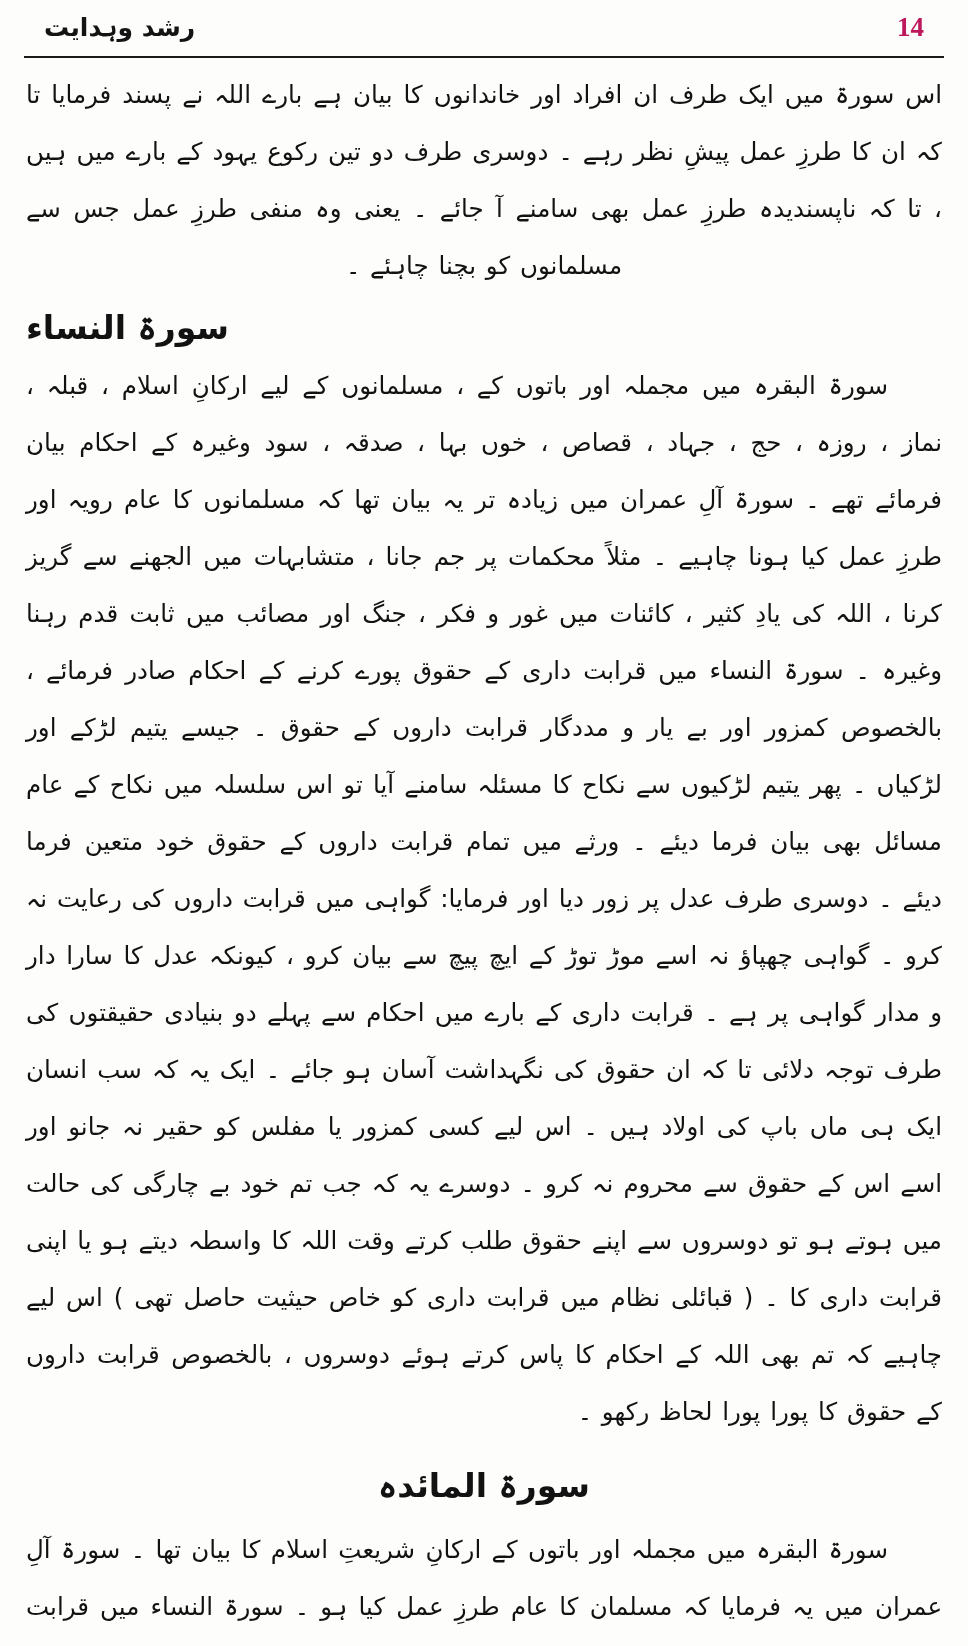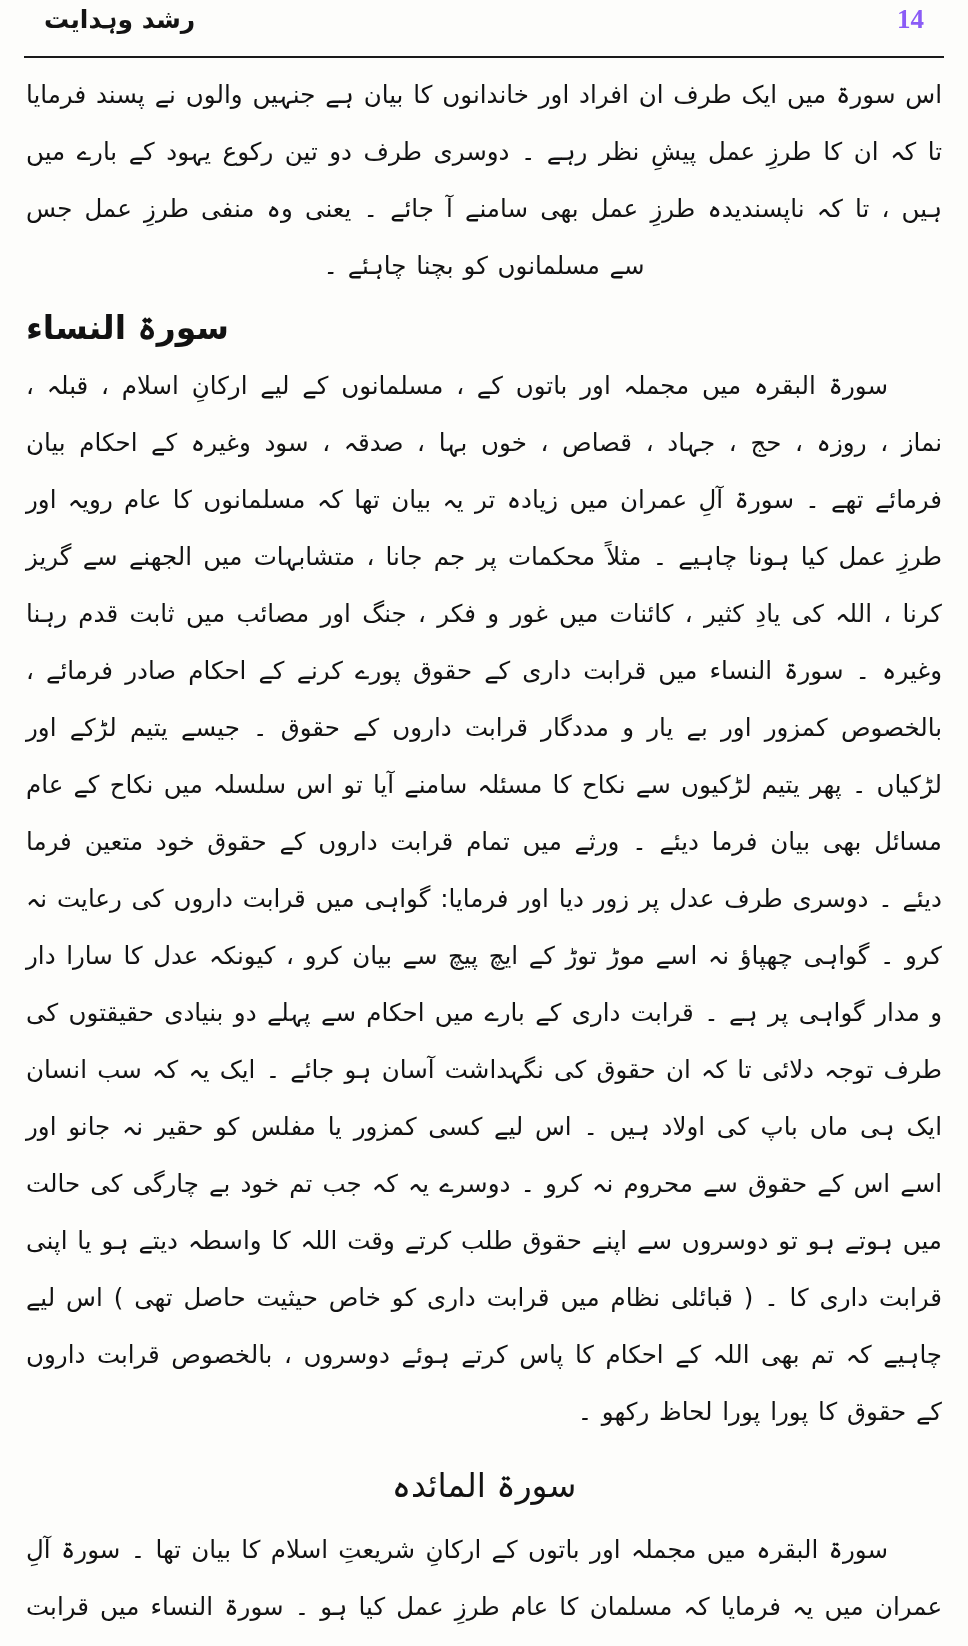--- a/index.html
+++ b/index.html
@@ -16,38 +16,39 @@
     font-family: "DejaVu Sans", sans-serif;
     color: #121212;
     overflow: hidden;
   }
   
   .header {
     position: relative;
     height: 44px;
     padding: 4px 44px 0 44px;
     box-sizing: border-box;
+    margin-top: 8px;
   }
   .header-inner {
     display: flex;
     flex-direction: row-reverse;
     align-items: baseline;
     justify-content: space-between;
   }
   .book-title {
     font-size: 25px;
     font-weight: bold;
     letter-spacing: 0.5px;
     color: #141414;
     direction: rtl;
   }
   .page-number {
     font-size: 27px;
     font-weight: bold;
-    color: #8b5cf6;
+    color: #be185d;
     font-family: "Liberation Serif", serif;
     padding-left: 52px;
   }
   .rule {
     position: absolute;
     left: 24px;
     right: 24px;
     top: 56px;
     height: 2px;
     background: #1a1a1a;
@@ -82,21 +83,21 @@
   }
   .heading {
     font-size: 33px;
     font-weight: bold;
     text-align: left;
     margin: 14px 0 10px 0;
     letter-spacing: 0.5px;
   }
   .heading-2 {
     font-size: 33px;
-    font-weight: normal;
+    font-weight: bold;
     text-align: center;
     margin: 26px 0 16px 0;
     letter-spacing: 0.5px;
   }
   .tail {
     text-align-last: right;
   }
 </style>
 </head>
 <body>
@@ -106,21 +107,21 @@
   <div class="header">
     <div class="header-inner">
       <div class="book-title">رشد وہدایت</div>
       <div class="page-number">14</div>
     </div>
   </div>
   <div class="rule"></div>
 
   <div class="content">
 
-    <p class="para justified last-center">اس سورۃ میں ایک طرف ان افراد اور خاندانوں کا بیان ہے جنہیں والوں نے پسند فرمایا تا کہ ان کا طرزِ عمل پیشِ نظر رہے ۔ دوسری طرف دو تین رکوع یہود کے بارے میں ہیں ، تا کہ ناپسندیدہ طرزِ عمل بھی سامنے آ جائے ۔ یعنی وہ منفی طرزِ عمل جس سے مسلمانوں کو بچنا چاہئے ۔</p>
+    <p class="para justified last-center">اس سورۃ میں ایک طرف ان افراد اور خاندانوں کا بیان ہے بارے اللہ نے پسند فرمایا تا کہ ان کا طرزِ عمل پیشِ نظر رہے ۔ دوسری طرف دو تین رکوع یہود کے بارے میں ہیں ، تا کہ ناپسندیدہ طرزِ عمل بھی سامنے آ جائے ۔ یعنی وہ منفی طرزِ عمل جس سے مسلمانوں کو بچنا چاہئے ۔</p>
 
     <h2 class="heading">سورۃ النساء</h2>
 
     <p class="para justified indent tail">سورۃ البقرہ میں مجملہ اور باتوں کے ، مسلمانوں کے لیے ارکانِ اسلام ، قبلہ ، نماز ، روزہ ، حج ، جہاد ، قصاص ، خوں بہا ، صدقہ ، سود وغیرہ کے احکام بیان فرمائے تھے ۔ سورۃ آلِ عمران میں زیادہ تر یہ بیان تھا کہ مسلمانوں کا عام رویہ اور طرزِ عمل کیا ہونا چاہیے ۔ مثلاً محکمات پر جم جانا ، متشابہات میں الجھنے سے گریز کرنا ، اللہ کی یادِ کثیر ، کائنات میں غور و فکر ، جنگ اور مصائب میں ثابت قدم رہنا وغیرہ ۔ سورۃ النساء میں قرابت داری کے حقوق پورے کرنے کے احکام صادر فرمائے ، بالخصوص کمزور اور بے یار و مددگار قرابت داروں کے حقوق ۔ جیسے یتیم لڑکے اور لڑکیاں ۔ پھر یتیم لڑکیوں سے نکاح کا مسئلہ سامنے آیا تو اس سلسلہ میں نکاح کے عام مسائل بھی بیان فرما دیئے ۔ ورثے میں تمام قرابت داروں کے حقوق خود متعین فرما دیئے ۔ دوسری طرف عدل پر زور دیا اور فرمایا: گواہی میں قرابت داروں کی رعایت نہ کرو ۔ گواہی چھپاؤ نہ اسے موڑ توڑ کے ایچ پیچ سے بیان کرو ، کیونکہ عدل کا سارا دار و مدار گواہی پر ہے ۔ قرابت داری کے بارے میں احکام سے پہلے دو بنیادی حقیقتوں کی طرف توجہ دلائی تا کہ ان حقوق کی نگہداشت آسان ہو جائے ۔ ایک یہ کہ سب انسان ایک ہی ماں باپ کی اولاد ہیں ۔ اس لیے کسی کمزور یا مفلس کو حقیر نہ جانو اور اسے اس کے حقوق سے محروم نہ کرو ۔ دوسرے یہ کہ جب تم خود بے چارگی کی حالت میں ہوتے ہو تو دوسروں سے اپنے حقوق طلب کرتے وقت اللہ کا واسطہ دیتے ہو یا اپنی قرابت داری کا ۔ ( قبائلی نظام میں قرابت داری کو خاص حیثیت حاصل تھی ) اس لیے چاہیے کہ تم بھی اللہ کے احکام کا پاس کرتے ہوئے دوسروں ، بالخصوص قرابت داروں کے حقوق کا پورا پورا لحاظ رکھو ۔</p>
 
     <h2 class="heading-2">سورۃ المائدہ</h2>
 
     <p class="para justified indent tail">سورۃ البقرہ میں مجملہ اور باتوں کے ارکانِ شریعتِ اسلام کا بیان تھا ۔ سورۃ آلِ عمران میں یہ فرمایا کہ مسلمان کا عام طرزِ عمل کیا ہو ۔ سورۃ النساء میں قرابت داروں ، بالخصوص کمزور اور بے یار و مددگار قرابت داروں کے حقوق کا بیان تھا ۔ سورۃ المائدہ میں ایمان والوں کو اپنے عہد پورا</p>
 
   </div>

